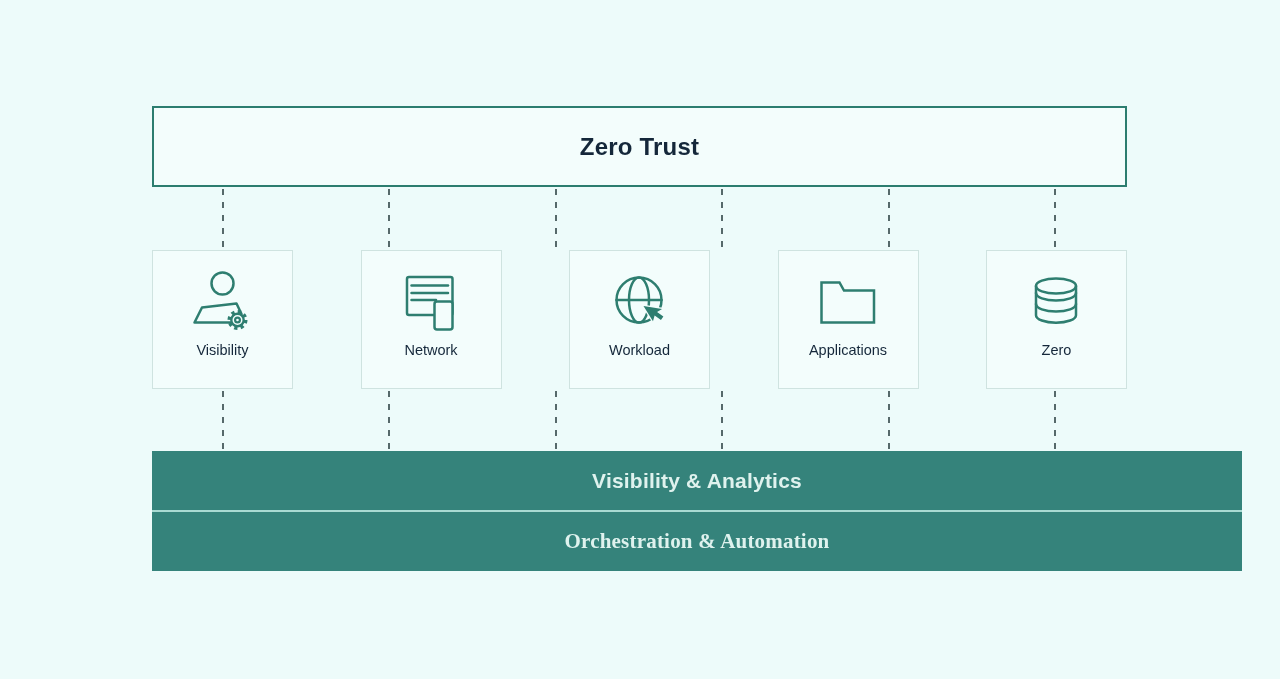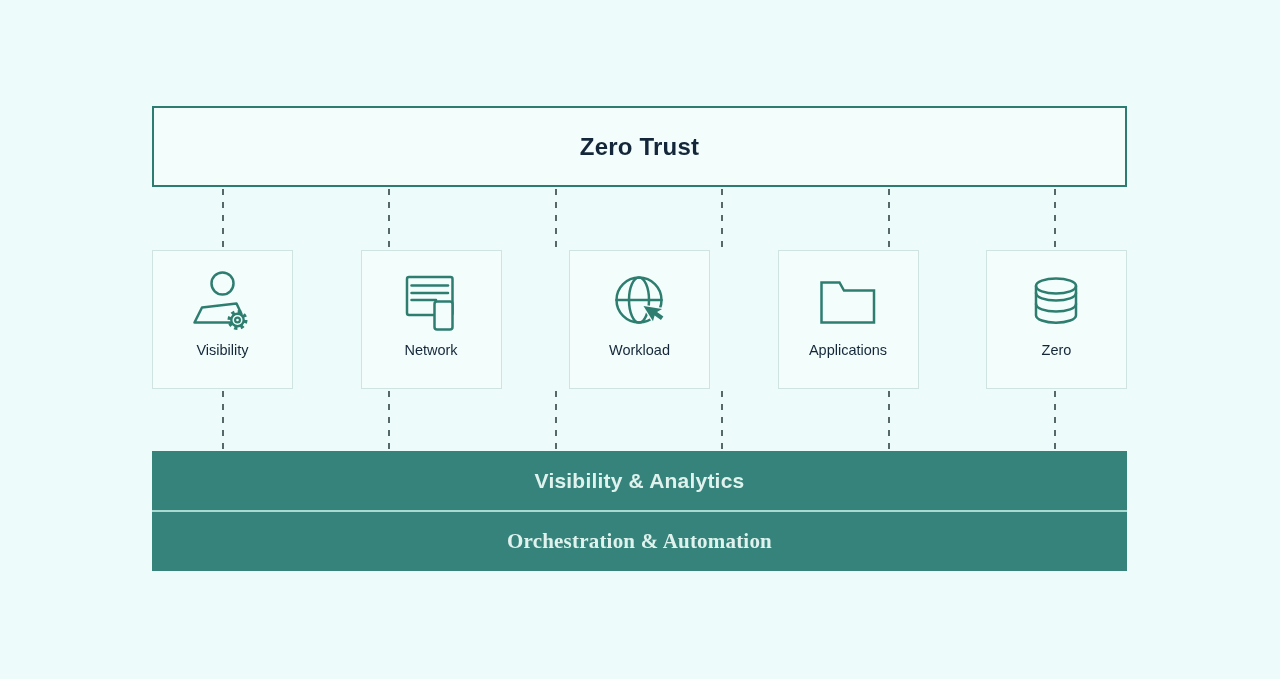--- a/index.html
+++ b/index.html
@@ -43,21 +43,21 @@
   .pillar svg{display:block;width:64px;height:64px;}
   .pillar-label{
     margin-top:11px;font-size:14.5px;font-weight:500;color:var(--heading-text);
   }
   
   .st{stroke:var(--icon-teal);fill:none;stroke-width:2.5;stroke-linecap:round;stroke-linejoin:round;}
   .fl{fill:var(--icon-teal);stroke:none;}
   .teeth{stroke:var(--icon-teal);fill:none;}
   
   .bar{
-    position:absolute;left:152px;width:975px;background:var(--bar-fill);
+    position:absolute;left:152px;width:1090px;background:var(--bar-fill);
     display:flex;align-items:center;justify-content:center;
     color:var(--bar-text);font-size:21px;font-weight:600;letter-spacing:.2px;
   }
   .bar-visibility{top:451px;height:61px;box-sizing:border-box;border-bottom:2px solid var(--bar-divider);}
   .bar-orchestration{top:512px;height:59px;font-family:Liberation Serif, serif;}
 </style>
 </head>
 <body>
 
 <div class="canvas">

